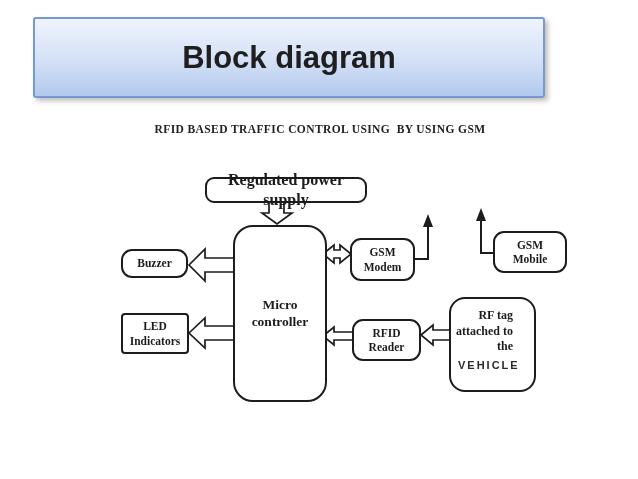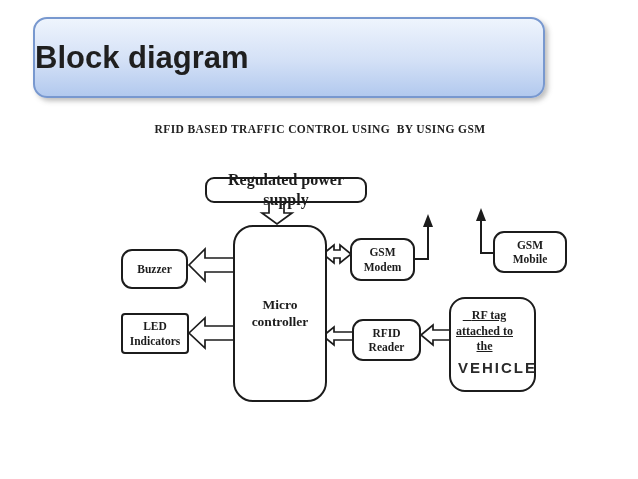--- a/index.html
+++ b/index.html
@@ -12,24 +12,24 @@
     font-family: "Liberation Serif", serif;
   }
 
   
   .header-box {
     position: absolute;
     left: 33px; top: 17px;
     width: 512px; height: 81px;
     box-sizing: border-box;
     border: 2px solid #7898cf;
-    border-radius: 14px;
+    border-radius: 3px;
     background: linear-gradient(to bottom, #eef4fd 0%, #d3e0f6 55%, #b2c9ee 100%);
     box-shadow: 3px 3px 5px rgba(110,110,110,0.45);
-    display: flex; align-items: center; justify-content: flex-start;
+    display: flex; align-items: center; justify-content: center;
   }
   .header-title {
     font-family: "Liberation Sans", sans-serif;
     font-size: 31px;
     font-weight: 700;
     color: #1f1f1f;
     letter-spacing: 0px;
   }
 
   
@@ -65,42 +65,41 @@
     justify-content: center;
     z-index: 2;
     font-family: "Liberation Serif", serif;
     font-weight: 700;
     text-align: center;
   }
   .dbox .lbl { white-space: pre-line; line-height: 1.25; }
 
   .box-power  { left: 205px; top: 177px; width: 162px; height: 26px; border-radius: 9px;  font-size: 16px; }
   .box-micro  { left: 233px; top: 225px; width: 94px;  height: 177px; border-radius: 20px; font-size: 13.5px; }
-  .box-buzzer { left: 121px; top: 249px; width: 67px;  height: 40px; border-radius: 11px; font-size: 11.5px; }
+  .box-buzzer { left: 121px; top: 249px; width: 67px;  height: 29px; border-radius: 11px; font-size: 11.5px; }
   .box-led    { left: 121px; top: 313px; width: 68px;  height: 41px; border-radius: 4px; font-size: 11.5px; }
   .box-modem  { left: 350px; top: 238px; width: 65px;  height: 43px; border-radius: 11px; font-size: 11.5px; }
   .box-mobile { left: 493px; top: 231px; width: 74px;  height: 42px; border-radius: 11px; font-size: 11.5px; }
   .box-rfid   { left: 352px; top: 319px; width: 69px;  height: 42px; border-radius: 11px; font-size: 11.5px; text-align: center; }
 
   .box-rftag  {
     left: 449px; top: 297px; width: 87px; height: 95px; border-radius: 16px;
     font-size: 12px;
     align-items: flex-start;
     justify-content: flex-start;
     padding: 9px 2px 0 5px;
   }
   .box-rftag .lbl {
     white-space: pre-wrap;
-    text-align: center;
+    text-align: right;
     line-height: 1.3;
-    text-decoration: underline;
   }
   .box-rftag .sub {
     font-family: "Liberation Sans", sans-serif;
-    font-size: 15px;
+    font-size: 11px;
     font-weight: 700;
     letter-spacing: 2px;
     margin-top: 4px;
     padding-left: 2px;
     color: #2a2a2a;
   }
 </style>
 </head>
 <body>
 

